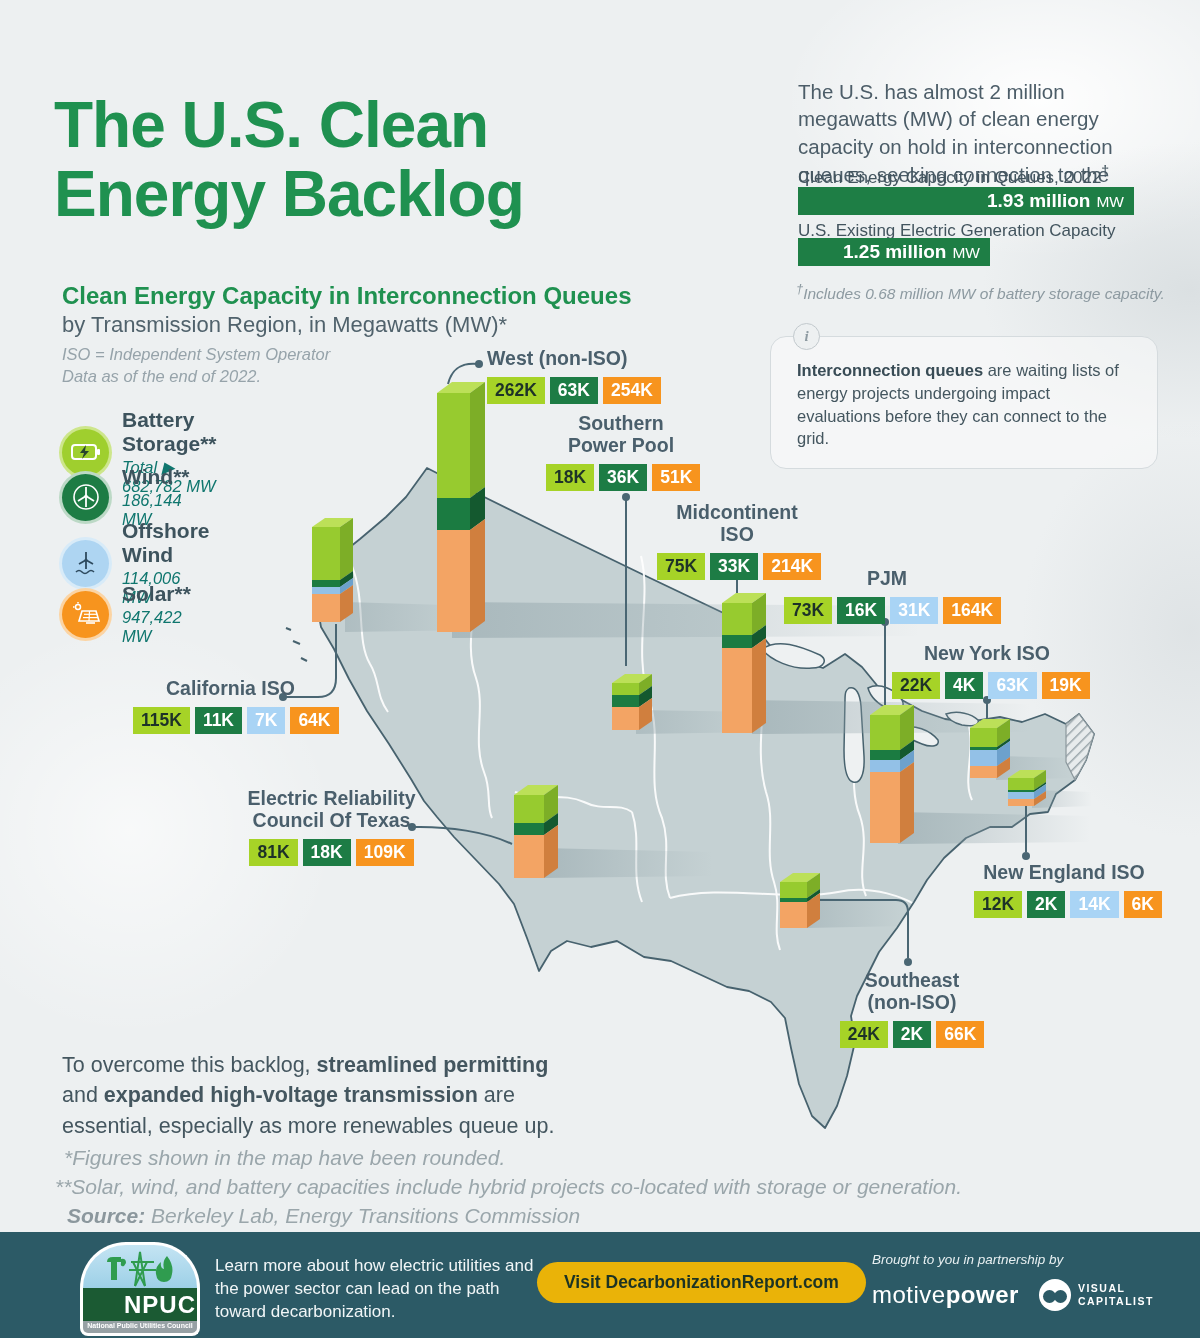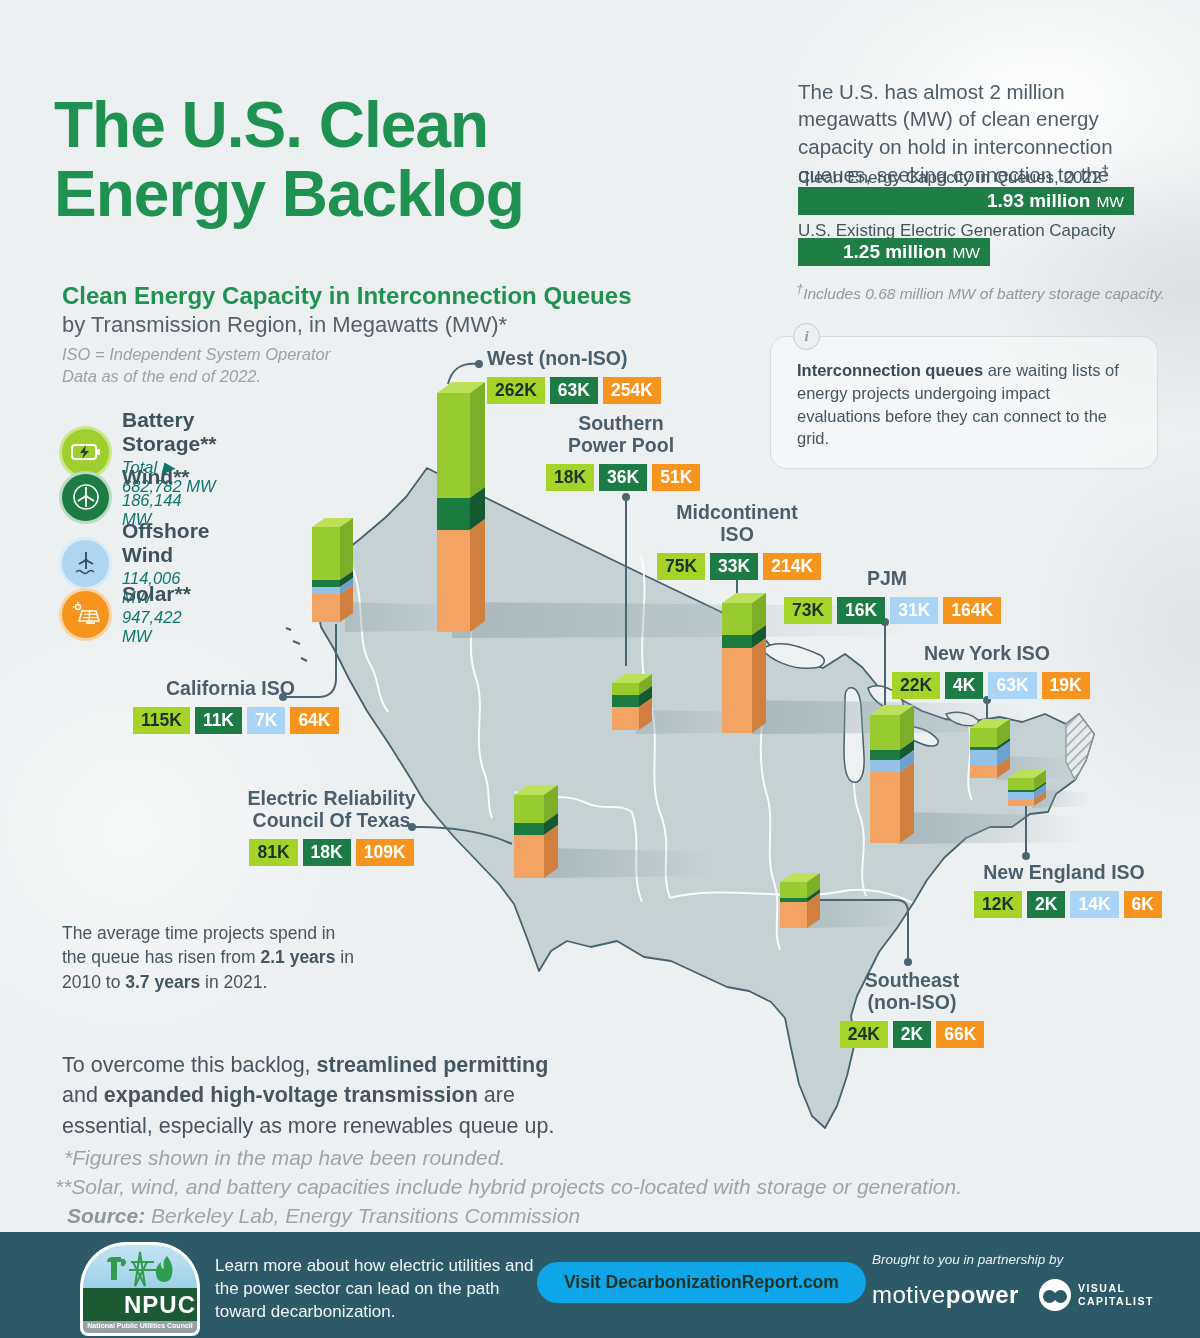--- a/index.html
+++ b/index.html
@@ -67,21 +67,21 @@
 
   #footer{position:absolute;left:0;top:1232px;width:1200px;height:106px;background:#2c5a66;}
   #npuc{position:absolute;left:80px;top:10px;width:120px;}
   #npuc-top{height:46px;border-radius:60px 60px 0 0;border:3px solid #fff;border-bottom:none;
     background:linear-gradient(#c4e4f3,#9dd0e7);display:flex;align-items:flex-end;justify-content:center;overflow:hidden;}
   #npuc-band{height:33px;background:#1b5a33;border-left:3px solid #fff;border-right:3px solid #fff;
     color:#fff;font-weight:bold;font-size:24px;letter-spacing:1px;text-align:center;line-height:33px;padding-left:40px;}
   #npuc-strip{height:15px;background:#97a1a5;border:3px solid #fff;border-top:none;border-radius:0 0 8px 8px;
     color:#fff;font-size:7px;font-weight:bold;text-align:center;line-height:9px;}
   #footer-msg{position:absolute;left:215px;top:23px;width:330px;color:#f1f6f7;font-size:17px;line-height:1.35;}
-  #footer-btn{position:absolute;left:537px;top:30px;height:41px;border-radius:22px;background:#0ea5e9;
+  #footer-btn{position:absolute;left:537px;top:30px;height:41px;border-radius:22px;background:#eab308;
     color:#1c3324;font-weight:bold;font-size:17.5px;line-height:41px;padding:0 27px;border:none;cursor:pointer;
     font-family:"Liberation Sans",sans-serif;}
   #partner{position:absolute;left:872px;top:20px;width:280px;color:#e8f0f2;}
   #partner-text{font-size:13.5px;font-style:italic;}
   #partner-logos{display:flex;align-items:center;gap:20px;margin-top:12px;}
   #motive{font-size:24px;color:#fff;letter-spacing:.5px;}
   #motive .light{font-weight:normal;} #motive .bold{font-weight:bold;}
   #vc{display:flex;align-items:center;gap:7px;}
   #vc-icon{width:32px;height:32px;border-radius:50%;background:#fff;position:relative;overflow:hidden;}
   #vc-icon:before,#vc-icon:after{content:"";position:absolute;border-radius:50%;background:#2c5a66;}
@@ -431,21 +431,20 @@
           <div>(non-ISO)</div>
         </div>
     <div class="region-badges">
           <span class="badge battery">24K</span>
           <span class="badge wind">2K</span>
           <span class="badge solar">66K</span>
         </div>
   </div>
     </div>
 
-  <p id="queue-text"><span>The average time projects spend in the queue has risen from </span><b>2.1 years</b><span> in 2010 to </span><b>3.7 years</b><span> in 2021.</span></p>
   <p id="overcome-text"><span>To overcome this backlog, </span><b>streamlined permitting</b><span> and </span><b>expanded high-voltage transmission</b><span> are essential, especially as more renewables queue up.</span></p>
 
   <div id="footnotes">
     <div class="fn1">*Figures shown in the map have been rounded.</div>
     <div class="fn2">**Solar, wind, and battery capacities include hybrid projects co-located with storage or generation.</div>
     <div class="fn3"><b>Source:</b><span> Berkeley Lab, Energy Transitions Commission</span></div>
   </div>
 
   <div id="footer">
     <div id="npuc">

